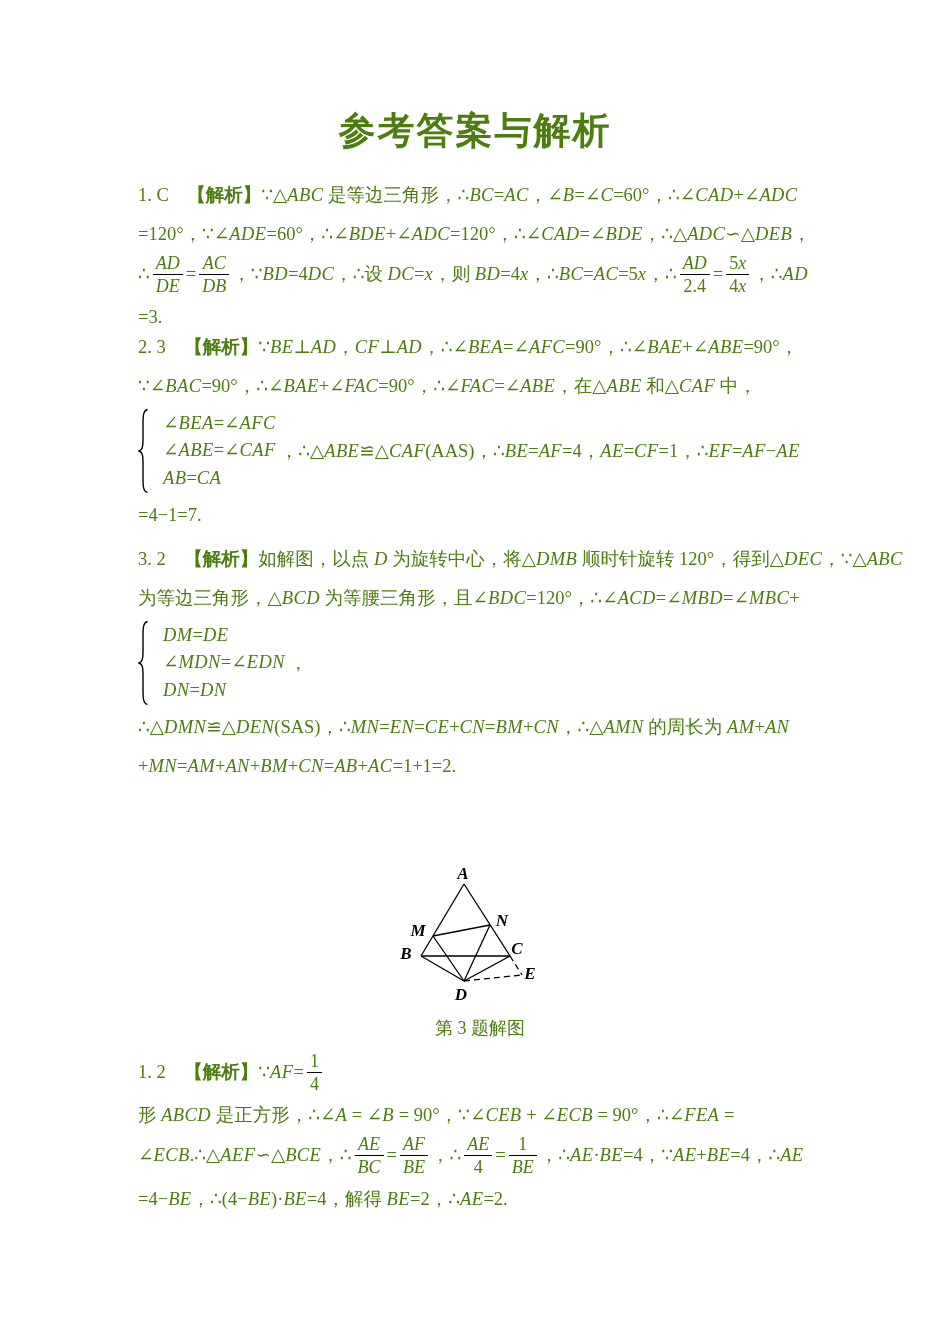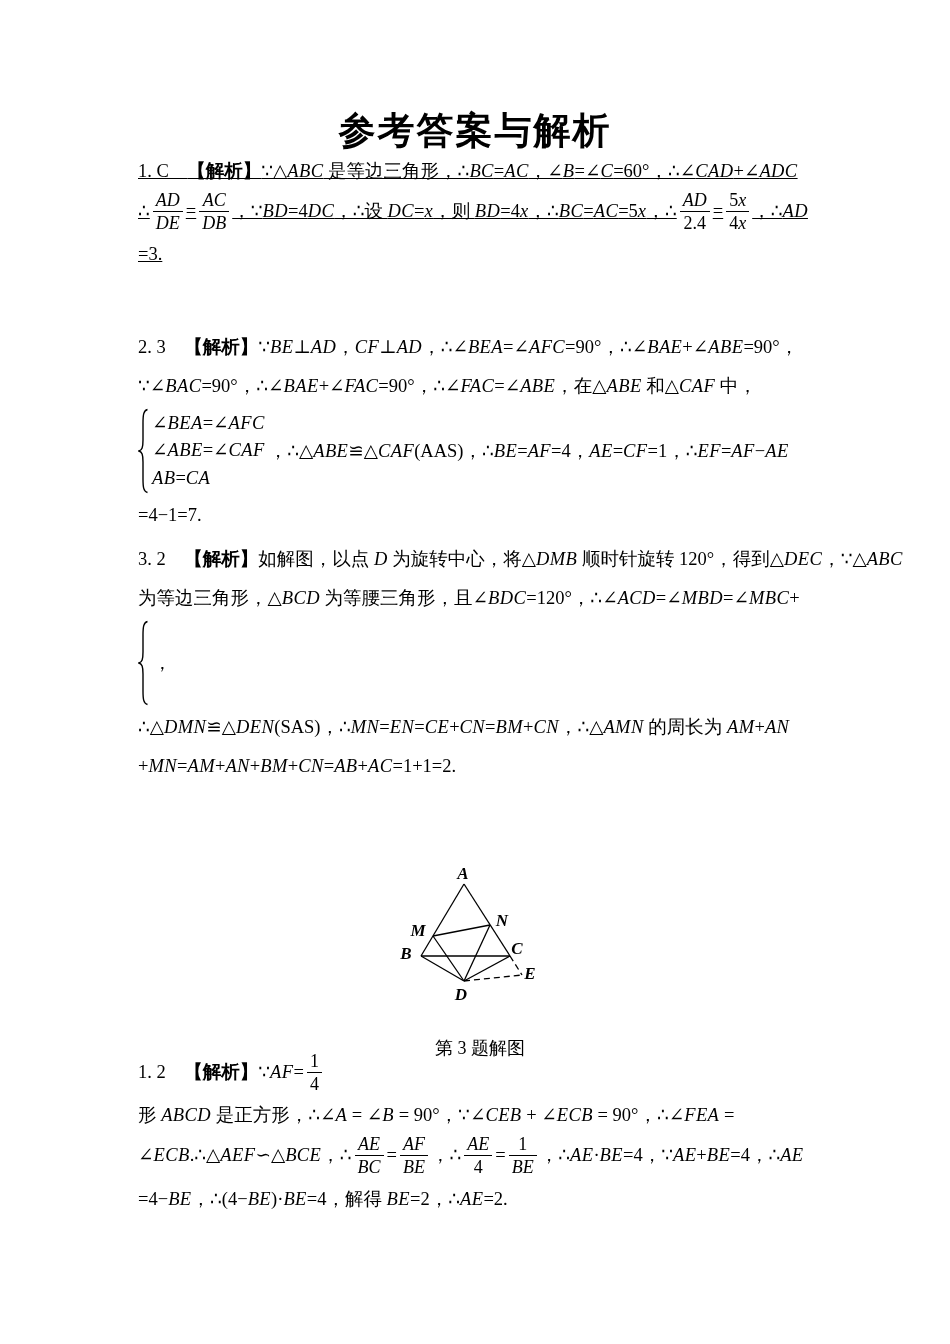--- a/index.html
+++ b/index.html
@@ -1,41 +1,41 @@
 <!DOCTYPE html>
 <html><head>
 <meta charset="utf-8">
 <style>
   html,body{margin:0;padding:0;background:#ffffff;}
   .page{
     position:relative;
     width:950px;
     height:1344px;
     background:#ffffff;
-    color:#000000;
+    color:#4d7c0f;
     font-family:"Liberation Serif","DejaVu Serif","DejaVu Sans",serif;
     overflow:hidden;
   }
   .title{
     position:absolute;
     top:106px;
     left:0;
     width:100%;
     text-align:center;
     font-size:37px;
     font-weight:700;
     letter-spacing:2px;
   }
   .prob{
     position:absolute;
     left:138px;
     width:715px;
     font-size:18.5px;
   }
-  .p1{top:152px;text-decoration:underline;}
+  .p1{top:176px;}
   .p2{top:328px;}
   .p3{top:540px;}
   .p4{top:1052px;}
   .ln{line-height:39px;white-space:nowrap;}
   .ln.center{display:flex;align-items:center;}
   .lbl{font-weight:700;}
   .m i{font-style:italic;letter-spacing:0.4px;}
   .frac{
     display:inline-block;
     vertical-align:middle;
@@ -43,44 +43,44 @@
     line-height:1.12;
     margin:0 3px;
     transform:translateY(-2px);
     font-size:18px;
   }
   .frac .num{display:block;border-bottom:1.4px solid #000;padding:1px 3px 1px;}
   .frac .den{display:block;padding:1px 3px 0;}
   .frac i{font-style:italic;}
   .cases{display:inline-flex;align-items:center;vertical-align:middle;margin:2px 4px 2px 0;}
   .cases svg{flex:0 0 auto;}
-  .cases .rows{display:inline-flex;flex-direction:column;margin-left:3px;}
+  .cases .rows{display:inline-flex;flex-direction:column;margin-left:14px;}
   .crow{line-height:27.5px;white-space:nowrap;}
   .crow i{font-style:italic;letter-spacing:0.4px;}
   .figure-svg{position:absolute;left:390px;top:858px;}
   .figure-svg text{font-family:"Liberation Serif","DejaVu Serif",serif;font-style:italic;font-weight:700;font-size:17px;}
   .fig-caption{
     position:absolute;
     top:1016px;
     left:370px;
     width:220px;
     text-align:center;
     font-size:18px;
     line-height:24px;
-    margin-top:20px;
   }
 </style>
 </head>
 <body>
 
 <div class="page">
   <div class="title">参考答案与解析</div>
 
   <section class="prob p1">
       <div class="ln"><span>1. C　</span><span class="lbl">【解析】</span><span class="m">∵△<i>ABC</i> 是等边三角形，∴<i>BC</i>=<i>AC</i>，∠<i>B</i>=∠<i>C</i>=60°，∴∠<i>CAD</i>+∠<i>ADC</i></span></div>
+      <div class="ln"><span class="m">=120°，∵∠<i>ADE</i>=60°，∴∠<i>BDE</i>+∠<i>ADC</i>=120°，∴∠<i>CAD</i>=∠<i>BDE</i>，∴△<i>ADC</i>∽△<i>DEB</i>，</span></div>
       <div class="ln"><span class="m">∴</span><span class="frac"><span class="num"><i>AD</i></span><span class="den"><i>DE</i></span></span><span class="m">=</span><span class="frac"><span class="num"><i>AC</i></span><span class="den"><i>DB</i></span></span><span class="m">，∵<i>BD</i>=4<i>DC</i>，∴设 <i>DC</i>=<i>x</i>，则 <i>BD</i>=4<i>x</i>，∴<i>BC</i>=<i>AC</i>=5<i>x</i>，∴</span><span class="frac"><span class="num"><i>AD</i></span><span class="den">2.4</span></span><span class="m">=</span><span class="frac"><span class="num">5<i>x</i></span><span class="den">4<i>x</i></span></span><span class="m">，∴<i>AD</i></span></div>
       <div class="ln"><span class="m">=3.</span></div>
     </section>
   <section class="prob p2">
       <div class="ln"><span>2. 3　</span><span class="lbl">【解析】</span><span class="m">∵<i>BE</i>⊥<i>AD</i>，<i>CF</i>⊥<i>AD</i>，∴∠<i>BEA</i>=∠<i>AFC</i>=90°，∴∠<i>BAE</i>+∠<i>ABE</i>=90°，</span></div>
       <div class="ln"><span class="m">∵∠<i>BAC</i>=90°，∴∠<i>BAE</i>+∠<i>FAC</i>=90°，∴∠<i>FAC</i>=∠<i>ABE</i>，在△<i>ABE</i> 和△<i>CAF</i> 中，</span></div>
       <div class="ln center">
         <span class="cases">
           <svg width="11" height="86" viewBox="0 0 11 86">
             <path d="M9.5 1.5 C5.5 2.5 5 7 5 15 L5 32 C5 39.5 4 42 1 43 C4 44 5 46.5 5 54 L5 71 C5 79 5.5 83.5 9.5 84.5" fill="none" stroke="#000" stroke-width="1.4"></path>
@@ -96,20 +96,25 @@
       <div class="ln"><span class="m">=4−1=7.</span></div>
     </section>
   <section class="prob p3">
       <div class="ln"><span>3. 2　</span><span class="lbl">【解析】</span><span class="m">如解图，以点 <i>D</i> 为旋转中心，将△<i>DMB</i> 顺时针旋转 120°，得到△<i>DEC</i>，∵△<i>ABC</i></span></div>
       <div class="ln"><span class="m">为等边三角形，△<i>BCD</i> 为等腰三角形，且∠<i>BDC</i>=120°，∴∠<i>ACD</i>=∠<i>MBD</i>=∠<i>MBC</i>+</span></div>
       <div class="ln center">
         <span class="cases">
           <svg width="11" height="86" viewBox="0 0 11 86">
             <path d="M9.5 1.5 C5.5 2.5 5 7 5 15 L5 32 C5 39.5 4 42 1 43 C4 44 5 46.5 5 54 L5 71 C5 79 5.5 83.5 9.5 84.5" fill="none" stroke="#000" stroke-width="1.4"></path>
           </svg>
+          <span class="rows">
+            <span class="crow"><i>DM</i>=<i>DE</i></span>
+            <span class="crow">∠<i>MDN</i>=∠<i>EDN</i></span>
+            <span class="crow"><i>DN</i>=<i>DN</i></span>
+          </span>
         </span>
         <span class="m">，</span>
       </div>
       <div class="ln"><span class="m">∴△<i>DMN</i>≌△<i>DEN</i>(SAS)，∴<i>MN</i>=<i>EN</i>=<i>CE</i>+<i>CN</i>=<i>BM</i>+<i>CN</i>，∴△<i>AMN</i> 的周长为 <i>AM</i>+<i>AN</i></span></div>
       <div class="ln"><span class="m">+<i>MN</i>=<i>AM</i>+<i>AN</i>+<i>BM</i>+<i>CN</i>=<i>AB</i>+<i>AC</i>=1+1=2.</span></div>
     </section>
 
   <svg id="fig3" class="figure-svg" width="165" height="152" viewBox="0 0 165 152">
       <line x1="74" y1="26" x2="31" y2="98" stroke="#000" stroke-width="1.3"></line>
       <line x1="74" y1="26" x2="120" y2="98" stroke="#000" stroke-width="1.3"></line>

